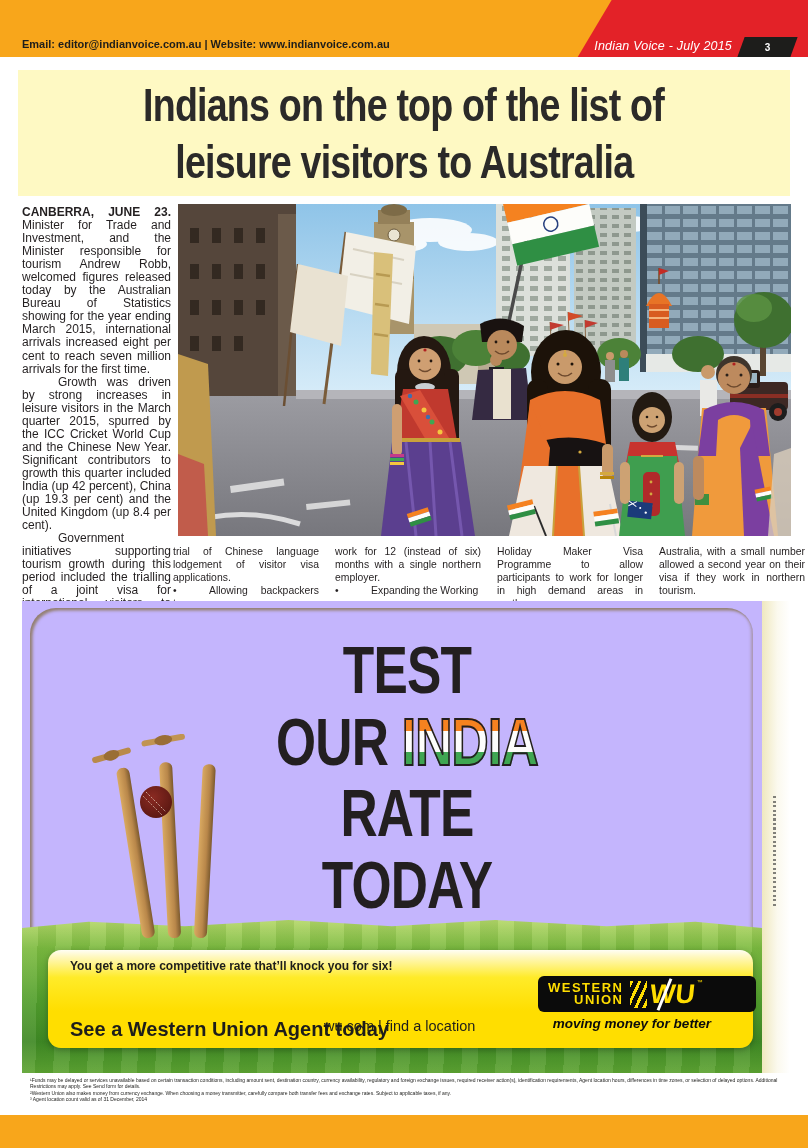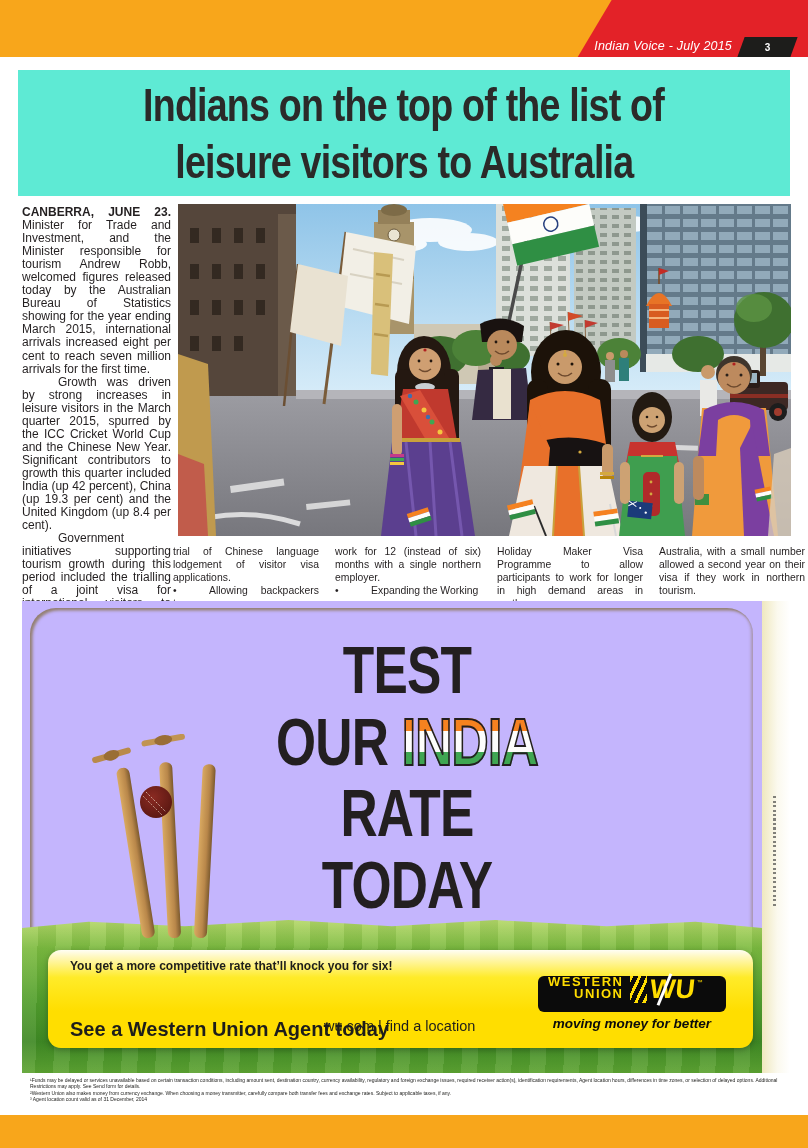--- a/index.html
+++ b/index.html
@@ -11,21 +11,21 @@
   .masthead-red{position:absolute;inset:0;background:#E32228;
       clip-path:polygon(75.7% 0,100% 0,100% 100%,71.5% 100%);}
   .contact{position:absolute;left:22px;top:38px;font-size:11px;font-weight:bold;color:#1d1d1b;z-index:3;}
   .issue{position:absolute;right:76px;top:39px;font-size:12.5px;font-weight:normal;font-style:italic;
       color:#fff;z-index:3;letter-spacing:.2px;margin-left:20px;}
   .page-num-tab{position:absolute;left:741px;top:37px;width:53px;height:20px;background:#1d1d1b;
       transform:skewX(-20deg);z-index:4;display:flex;align-items:center;justify-content:center;}
   .page-num-tab span{transform:skewX(20deg);color:#fff;font-size:10px;font-weight:bold;}
 
   
-  .banner{position:absolute;left:18px;top:70px;width:772px;height:126px;background:#5eead4;
+  .banner{position:absolute;left:18px;top:70px;width:772px;height:126px;background:#fef9c3;
       display:flex;flex-direction:column;align-items:center;justify-content:center;}
   .banner .line{display:block;font-size:47px;line-height:57px;font-weight:bold;color:#2B2A29;
       letter-spacing:-1px;transform:scaleX(.8);white-space:nowrap;}
 
   
   .col1{position:absolute;left:22px;top:206px;width:149px;font-size:12px;line-height:13.05px;
       text-align:justify;}
   .para{margin:0;}
   .para.indent{text-indent:36px;}
   .para.bullet{text-indent:36px;position:relative;}
@@ -66,22 +66,22 @@
       background:linear-gradient(180deg,#FFFEF4 0%,#FFF8BE 7%,#FFEB29 28%,#FFDE00 62%);
       box-shadow:0 2px 6px rgba(0,0,0,.28);}
   .offer-headline{position:absolute;left:22px;top:9px;font-size:12px;font-weight:bold;color:#1d1d1b;}
   .offer-bullets{position:absolute;left:22px;top:30px;margin:0;padding:0;list-style:none;
       font-size:12.3px;line-height:16.8px;color:#1d1d1b;}
   .offer-bullets li:before{content:"\2022  ";}
   .cta-left{position:absolute;left:22px;top:68px;font-size:20px;font-weight:bold;color:#1d1d1b;}
   .cta-right{position:absolute;left:276px;top:68px;font-size:14.5px;font-weight:normal;color:#1d1d1b;}
 
   
-  .wu-logo{position:absolute;left:490px;top:26px;width:188px;height:36px;background:#0b0b0b;
-      border-radius:6px;display:flex;align-items:flex-start;padding:0 6px;box-sizing:border-box;}
+  .wu-logo{position:absolute;left:490px;top:26px;width:218px;height:36px;background:#0b0b0b;
+      border-radius:6px;display:flex;align-items:center;padding:0 6px;box-sizing:border-box;}
   .wu-name{flex:0 0 auto;text-align:right;color:#FFDD00;font-weight:bold;font-size:13px;
       line-height:12px;letter-spacing:1.5px;margin-left:4px;}
   .wu-stripes{width:17px;height:27px;margin:0 3px 0 6px;
       background:repeating-linear-gradient(115deg,#FFDD00 0 3px,#0b0b0b 3px 7.5px);}
   .wu-mono{position:relative;font-size:27px;font-weight:bold;color:#FFDD00;transform:skewX(-6deg);
       line-height:27px;}
   .wu-mono i{position:absolute;left:13px;top:-3px;width:3px;height:33px;background:#fff;
       transform:rotate(17deg);}
   .wu-tm{align-self:flex-start;color:#FFDD00;font-size:6px;margin:3px 0 0 2px;}
   .wu-tagline{position:absolute;left:490px;top:66px;width:188px;text-align:center;font-size:13.5px;
@@ -92,20 +92,21 @@
       color:#1d1d1b;}
   .footer-bar{position:absolute;left:0;top:1115px;width:808px;height:33px;background:#F8A61B;}
 </style>
 </head>
 <body>
 
 <div class="page">
 
   <header class="masthead">
     <div class="masthead-red"></div>
+    <div class="contact">Email: editor@indianvoice.com.au  |  Website: www.indianvoice.com.au</div>
     <div class="issue">Indian Voice - July 2015</div>
     <div class="page-num-tab">
       <span>3</span>
     </div>
   </header>
 
   <section class="banner">
     <span class="line">Indians on the top of the list of</span>
     <span class="line">leisure visitors to Australia</span>
   </section>

